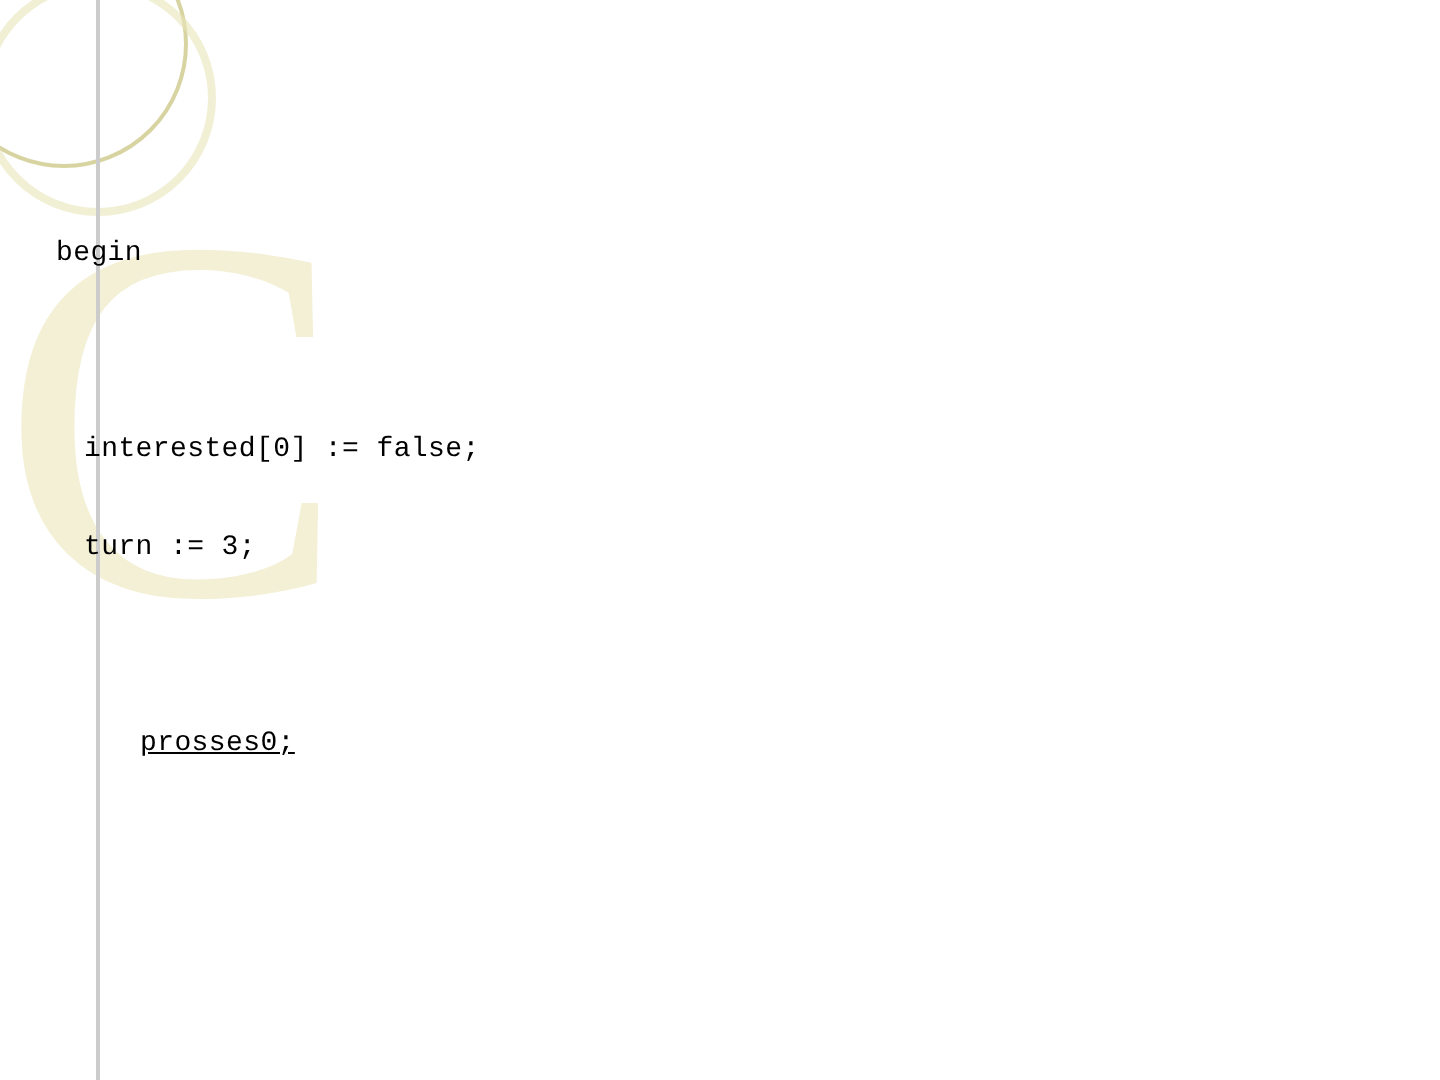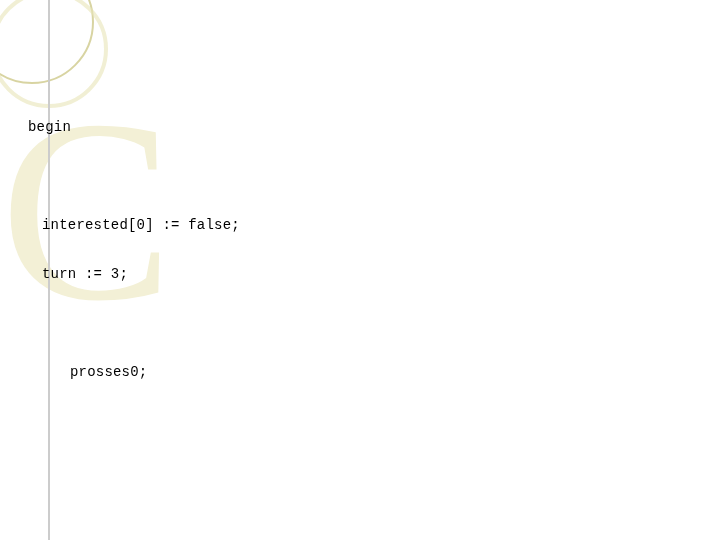--- a/index.html
+++ b/index.html
@@ -78,21 +78,21 @@
     padding: 90px 0 0 28px;
     white-space: pre;
     letter-spacing: 0.2px;
     line-height: 1.75;
   }
 
   .code .row {
     display: block;
   }
   .ind1 { padding-left: 14px; }
-  .ind2 { padding-left: 42px; }
+  .ind2 { padding-left: 42px; text-decoration: underline; }
 </style>
 </head>
 <body>
 
 <div class="deco-corner">
   <div class="ring1"></div>
   <div class="ring2"></div>
 </div>
 
 <div class="watermark">C</div>

